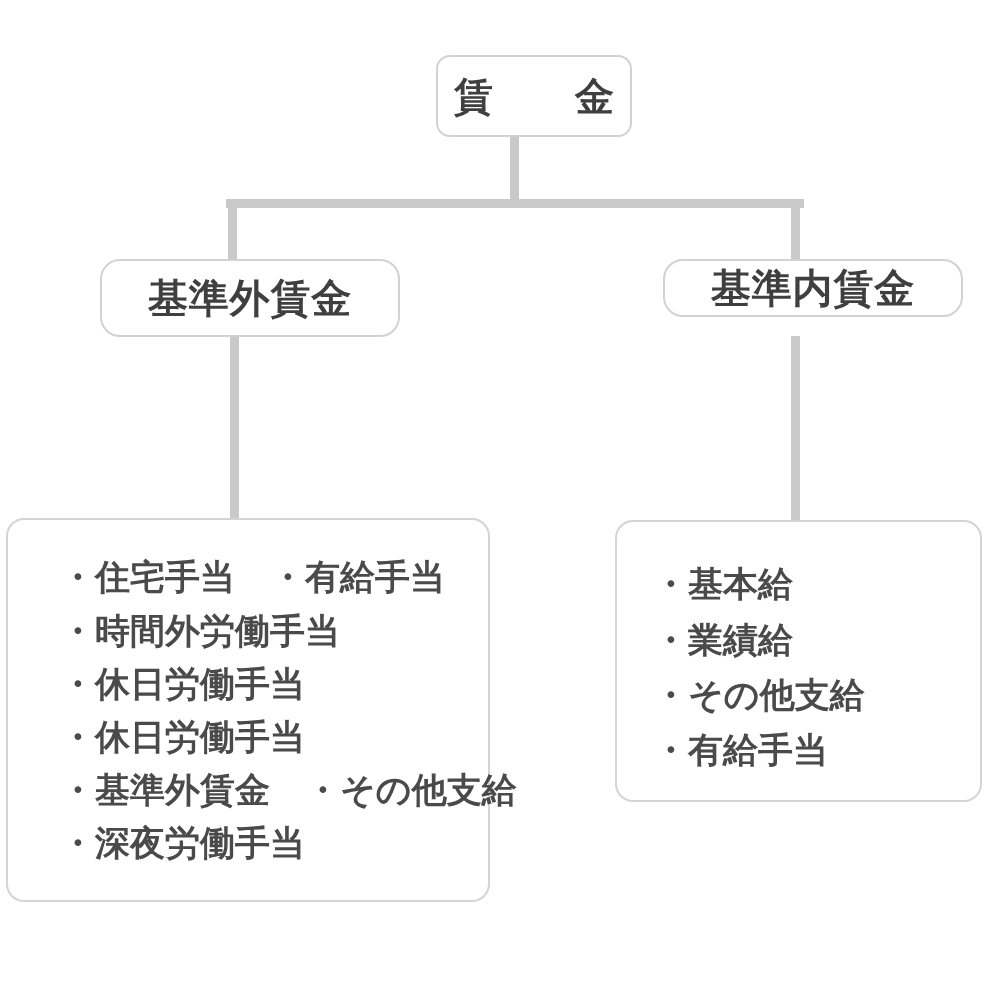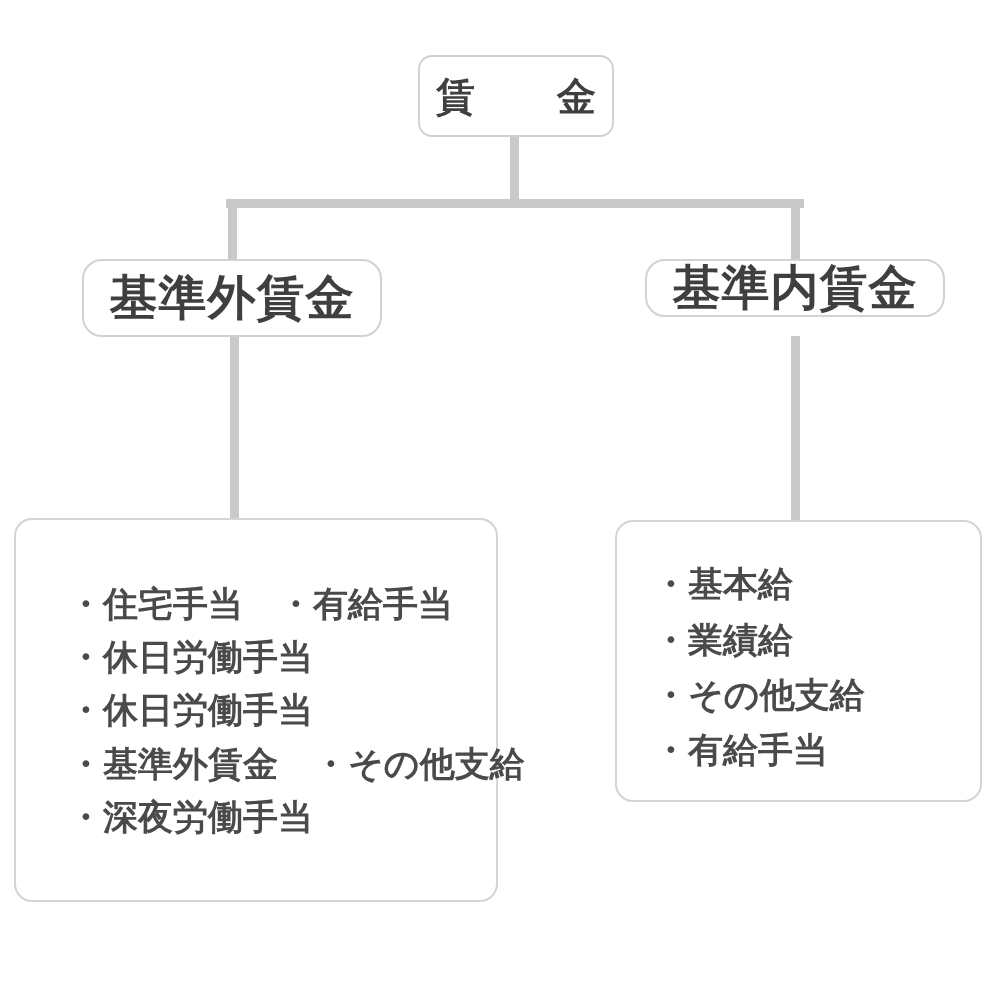--- a/index.html
+++ b/index.html
@@ -27,20 +27,21 @@
   
   .node {
     position: absolute;
     box-sizing: border-box;
     background: #ffffff;
     border: 2px solid #d2d2d2;
     border-radius: 16px;
     display: flex;
     align-items: center;
     justify-content: center;
+    margin-left: 18px;
   }
   .node-label {
     color: #3f3f3f;
     font-weight: 700;
     line-height: 1;
     white-space: pre;
   }
 
   
   #node-root {
@@ -65,38 +66,38 @@
     border-radius: 20px;
   }
   #node-hijun-nai {
     left: 645px;
     top: 259px;
     width: 300px;
     height: 58px;
     border-radius: 20px;
   }
   .level2-label {
-    font-size: 48px;
+    font-size: 40px;
     letter-spacing: 0.02em;
     text-align: right;
   }
 
   
   .list-node {
     position: absolute;
     box-sizing: border-box;
     background: #ffffff;
     border: 2px solid #d4d4d4;
     border-radius: 18px;
     display: flex;
     flex-direction: column;
     justify-content: center;
   }
   #node-list-left {
-    left: 14px;
+    left: 6px;
     top: 518px;
     width: 484px;
     height: 384px;
     padding: 0 0 0 52px;
   }
   #node-list-right {
     left: 615px;
     top: 520px;
     width: 367px;
     height: 282px;
@@ -132,20 +133,21 @@
   <div class="node" id="node-hijun-gai">
     <span class="node-label level2-label">基準外賃金</span>
   </div>
 
   <div class="node" id="node-hijun-nai">
     <span class="node-label level2-label">基準内賃金</span>
   </div>
 
   <div class="list-node" id="node-list-left">
     <div class="list-line">・住宅手当　・有給手当</div>
+    <div class="list-line">・時間外労働手当</div>
     <div class="list-line">・休日労働手当</div>
     <div class="list-line">・休日労働手当</div>
     <div class="list-line">・基準外賃金　・その他支給</div>
     <div class="list-line">・深夜労働手当</div>
   </div>
 
   <div class="list-node" id="node-list-right">
     <div class="list-line">・基本給</div>
     <div class="list-line">・業績給</div>
     <div class="list-line">・その他支給</div>

